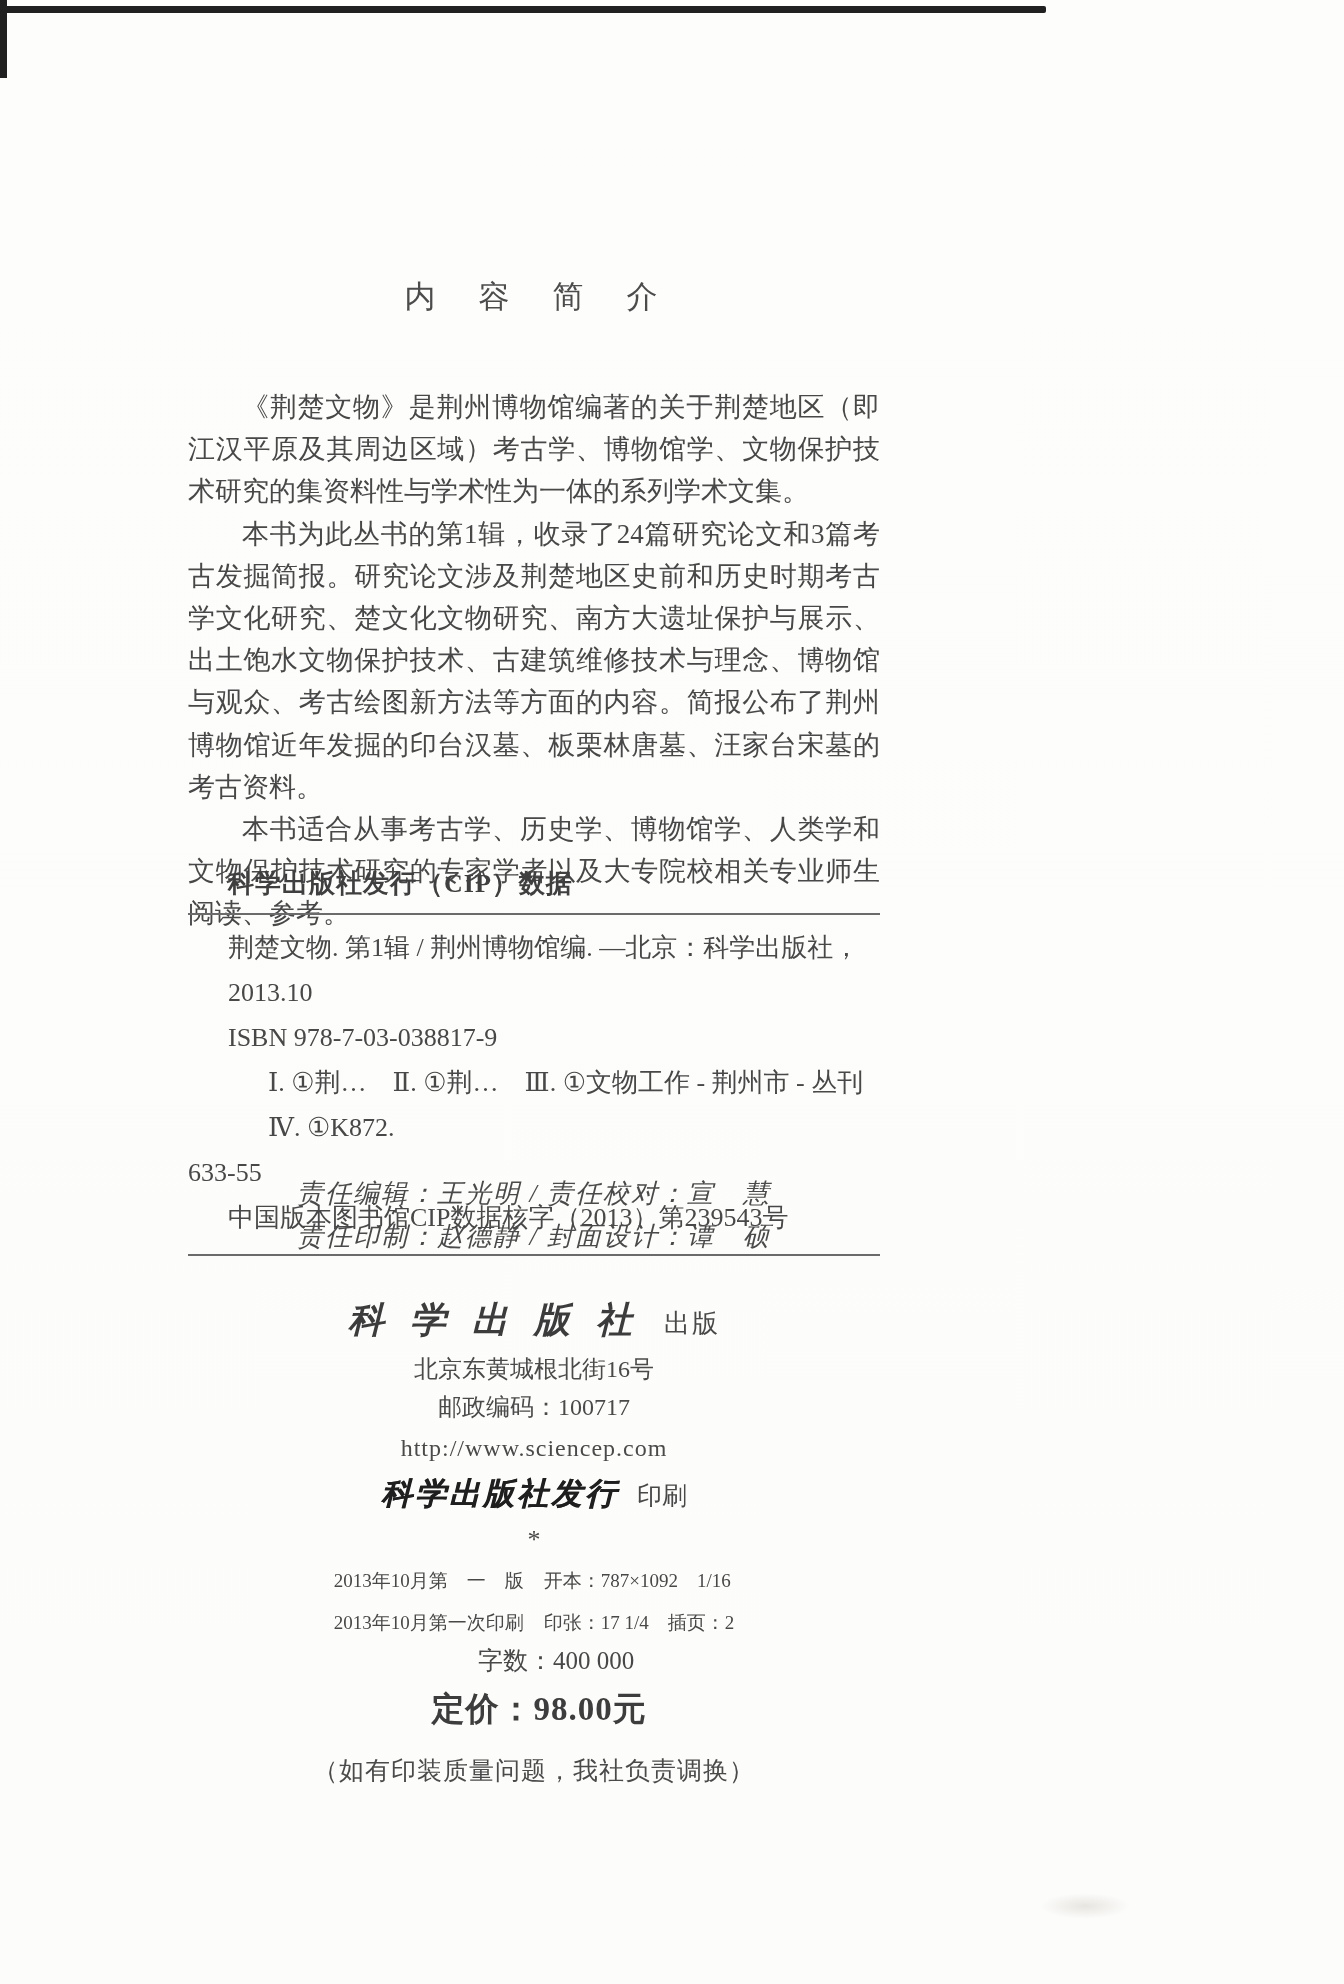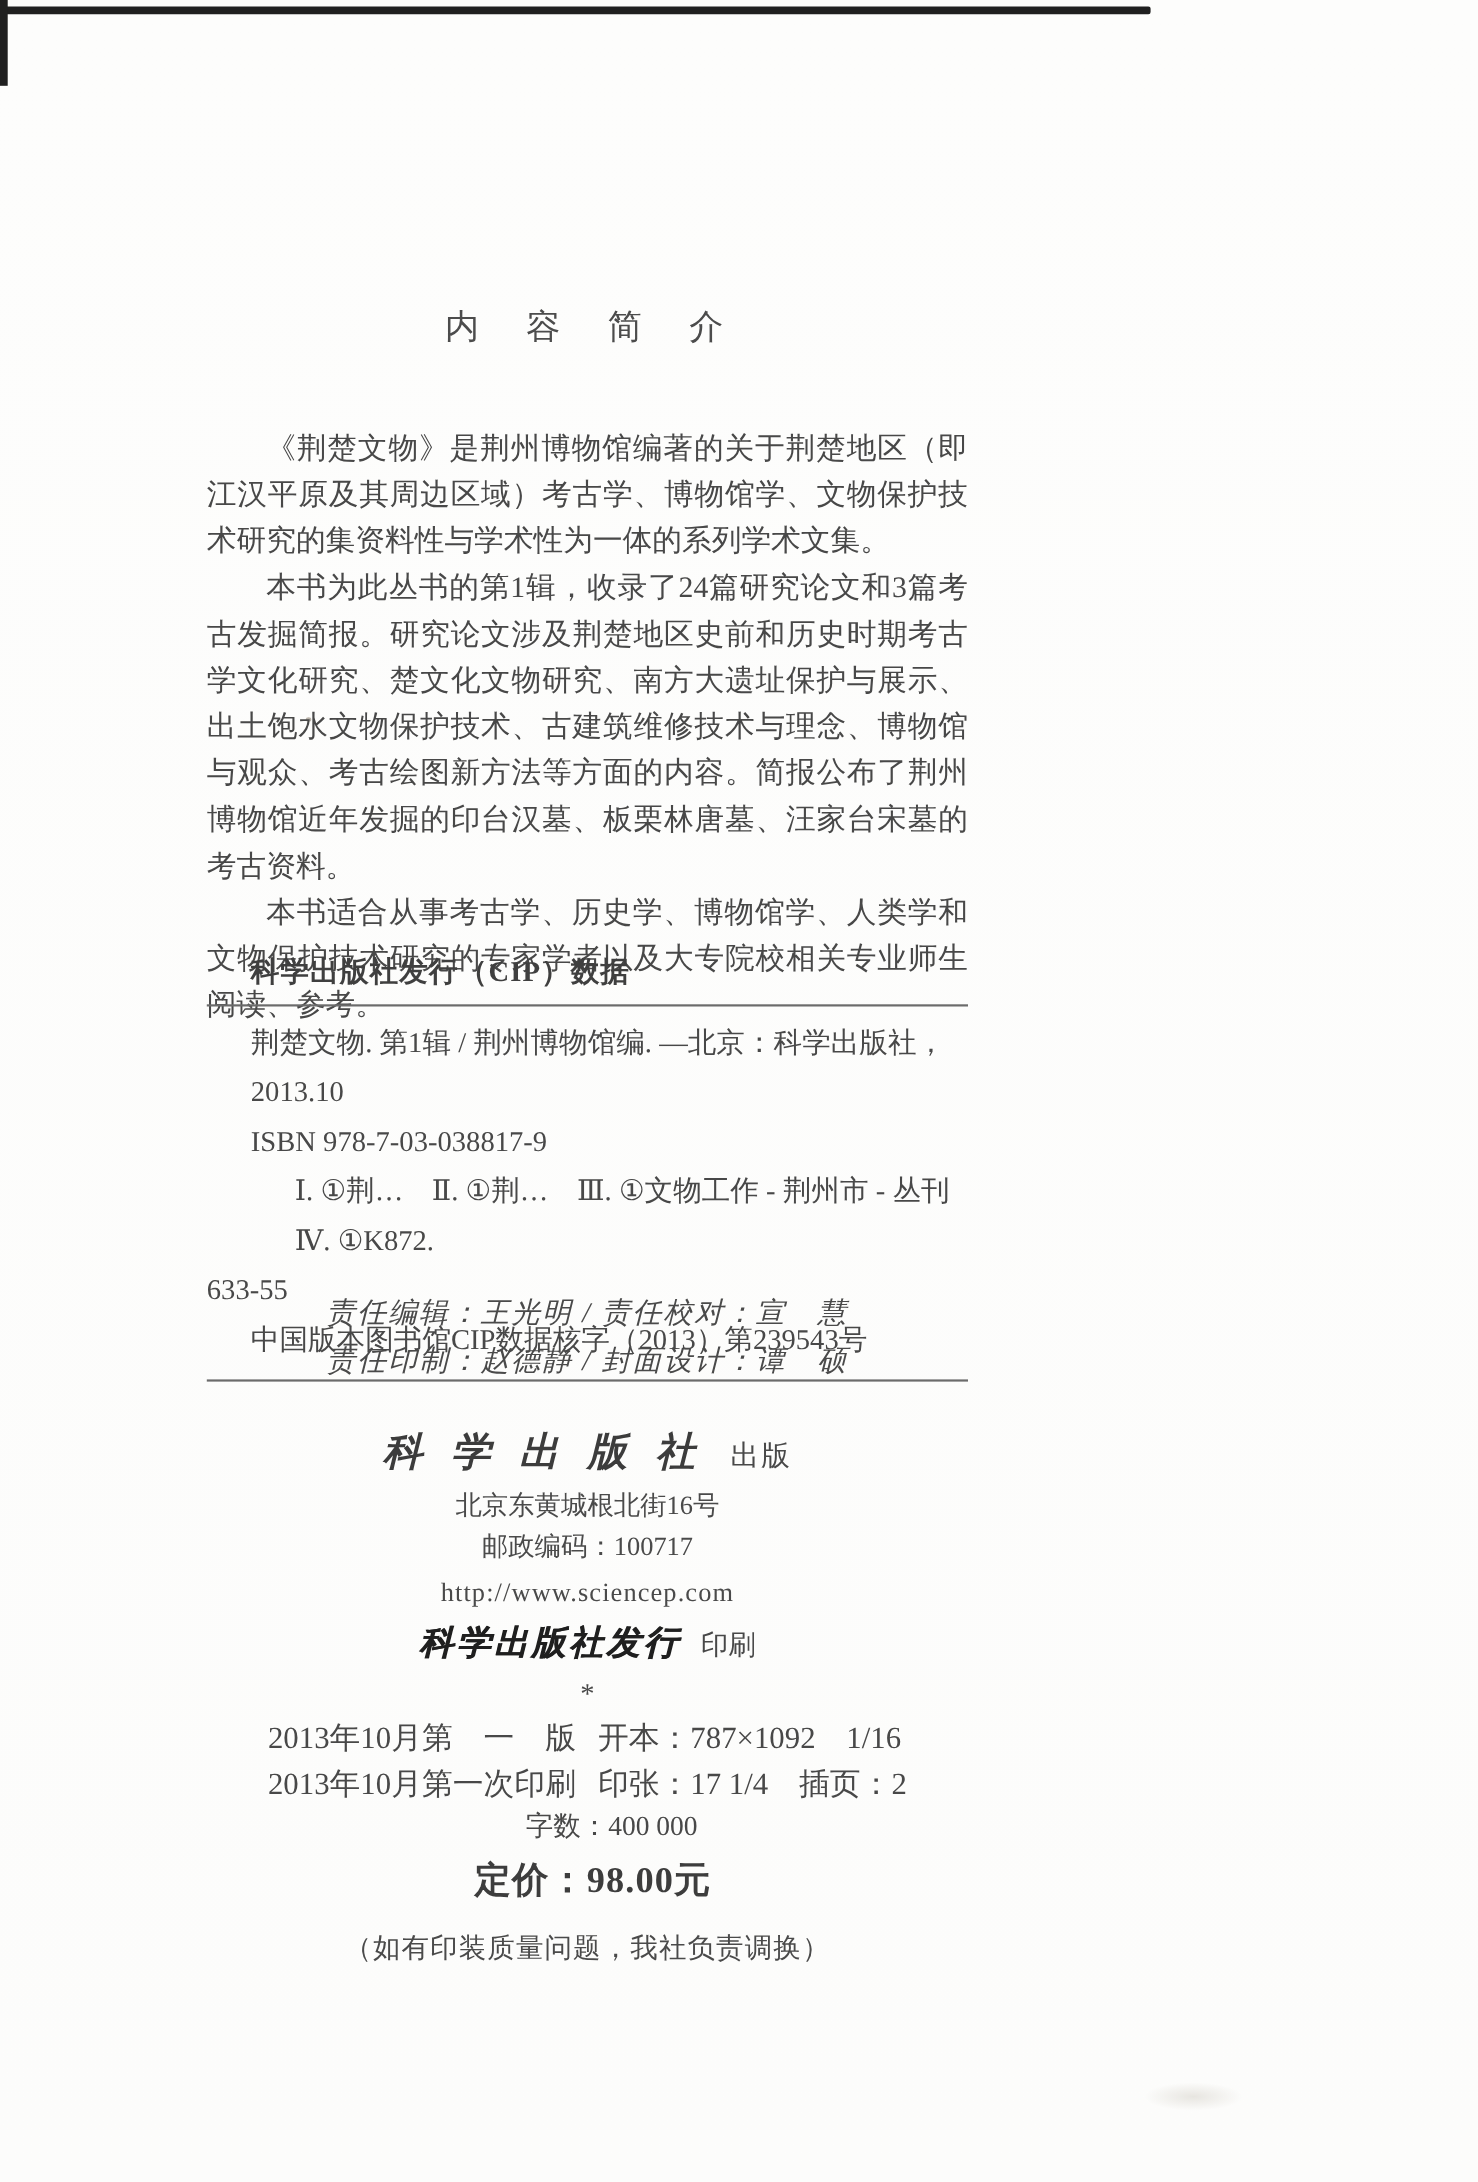--- a/index.html
+++ b/index.html
@@ -75,21 +75,21 @@
     letter-spacing:3px;text-shadow:0.6px 0 0 #1f1f1f;
     font-family:"DejaVu Serif","Liberation Serif",serif;
   }
   .print-suffix{font-size:25px;color:#484848;margin-left:14px;}
   .distribution{font-size:25px;line-height:38px;margin:4px 0;color:#474747;letter-spacing:1px;}
   .star{font-size:26px;line-height:34px;margin:8px 0 2px 0;color:#4a4a4a;}
 
   .edition-grid{
     display:grid;grid-template-columns:auto auto;
     justify-content:center;column-gap:20px;row-gap:6px;
-    font-size:28px;line-height:36px;color:#484848;
+    font-size:19px;line-height:36px;color:#484848;
     margin-top:6px;
   }
   .edition-grid span{text-align:left;white-space:pre;}
   .word-count{font-size:25px;line-height:36px;margin:2px 0 0 44px;color:#484848;}
   .price{font-size:33px;font-weight:700;color:#3d3d3d;margin:8px 0 0 10px;letter-spacing:1px;}
   .note{font-size:25px;color:#4a4a4a;margin-top:22px;letter-spacing:1px;}
 </style>
 </head>
 <body>
 

